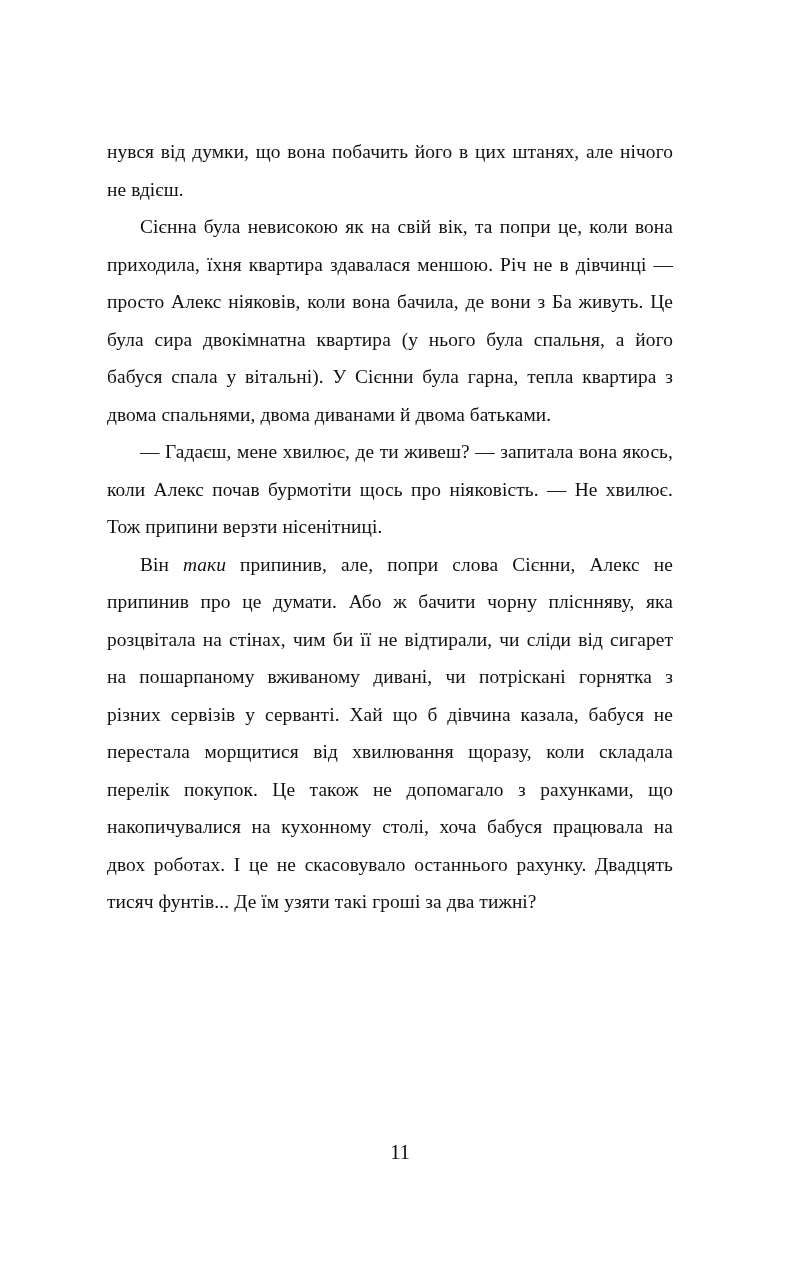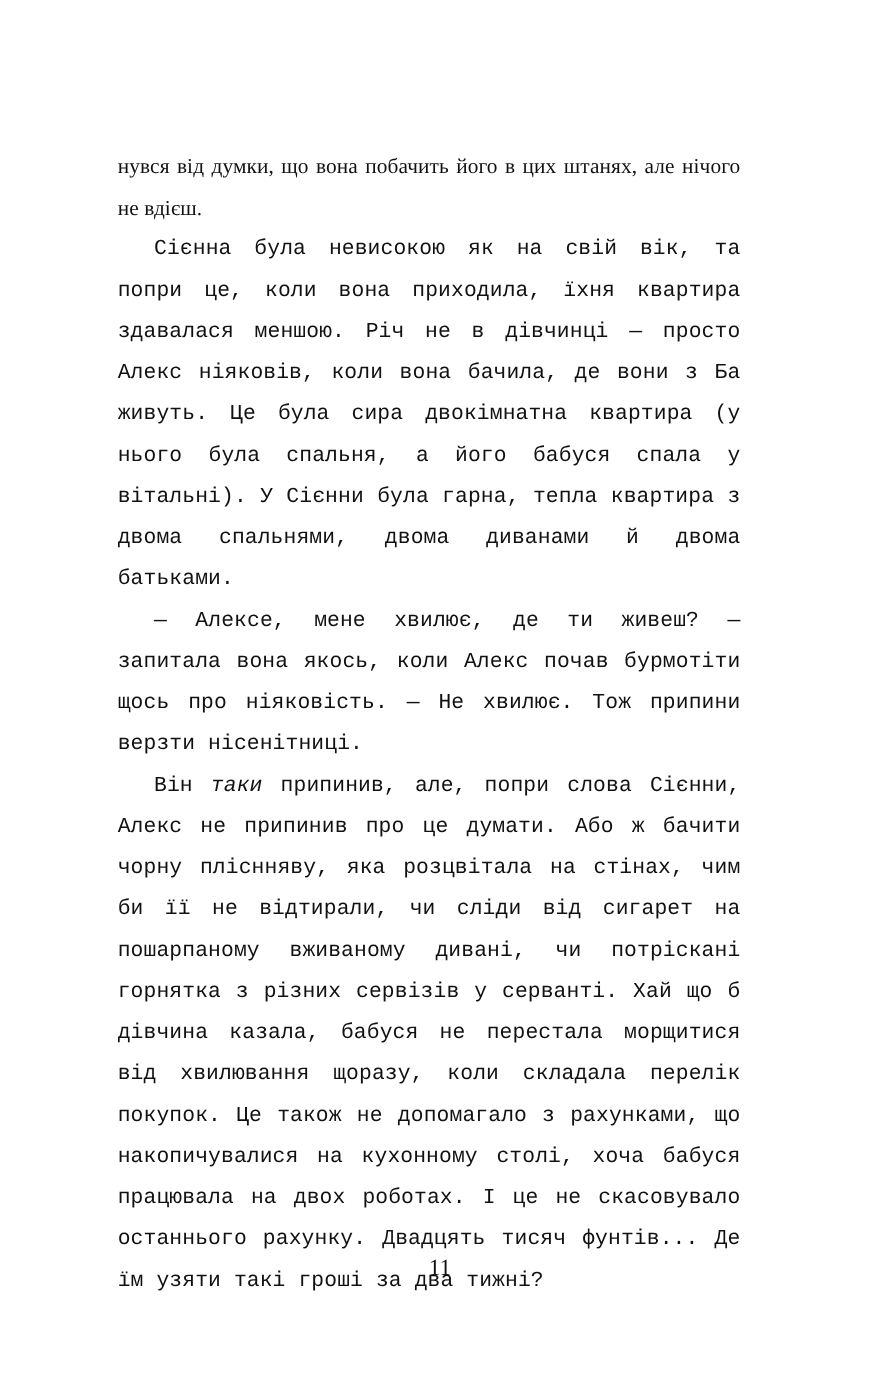--- a/index.html
+++ b/index.html
@@ -30,21 +30,20 @@
     margin: 0;
     font-size: 19.4px;
     line-height: 37.5px;
     text-align: justify;
     text-justify: inter-word;
     letter-spacing: 0.1px;
     color: #111111;
   }
   p.para.indent {
     text-indent: 33px;
-    font-family: Liberation Mono, monospace;
   }
   p.para .em {
     font-style: italic;
   }
   .page-number {
     position: absolute;
     left: 0;
     right: 0;
     top: 1140px;
     text-align: center;
@@ -57,21 +56,21 @@
 <body>
 
 <div class="page">
 
   <div class="text-block">
 
     <p class="para">нувся від думки, що вона побачить його в цих штанях, але нічого не вдієш.</p>
 
     <p class="para indent">Сієнна була невисокою як на свій вік, та попри це, коли вона приходила, їхня квартира здавалася меншою. Річ не в дівчинці — просто Алекс ніяковів, коли вона бачила, де вони з Ба живуть. Це була сира двокімнатна квартира (у нього була спальня, а його бабуся спала у вітальні). У Сієнни була гарна, тепла квартира з двома спальнями, двома диванами й двома батьками.</p>
 
-    <p class="para indent">— Алексе, мене хвилює, де ти живеш? — запитала вона якось, коли Алекс почав бурмотіти щось про ніяковість. — Не хвилює. Тож припини верзти нісенітниці.</p>
+    <p class="para indent">— Гадаєш, мене хвилює, де ти живеш? — запитала вона якось, коли Алекс почав бурмотіти щось про ніяковість. — Не хвилює. Тож припини верзти нісенітниці.</p>
 
     <p class="para indent">
       <span>Він </span><span class="em">таки</span><span> припинив, але, попри слова Сієнни, Алекс не припинив про це думати. Або ж бачити чорну пліснняву, яка розцвітала на стінах, чим би її не відтирали, чи сліди від сигарет на пошарпаному вживаному дивані, чи потріскані горнятка з різних сервізів у серванті. Хай що б дівчина казала, бабуся не перестала морщитися від хвилювання щоразу, коли складала перелік покупок. Це також не допомагало з рахунками, що накопичувалися на кухонному столі, хоча бабуся працювала на двох роботах. І це не скасовувало останнього рахунку. Двадцять тисяч фунтів... Де їм узяти такі гроші за два тижні?</span>
     </p>
 
 
   </div>
 
   <div class="page-number">11</div>
 

